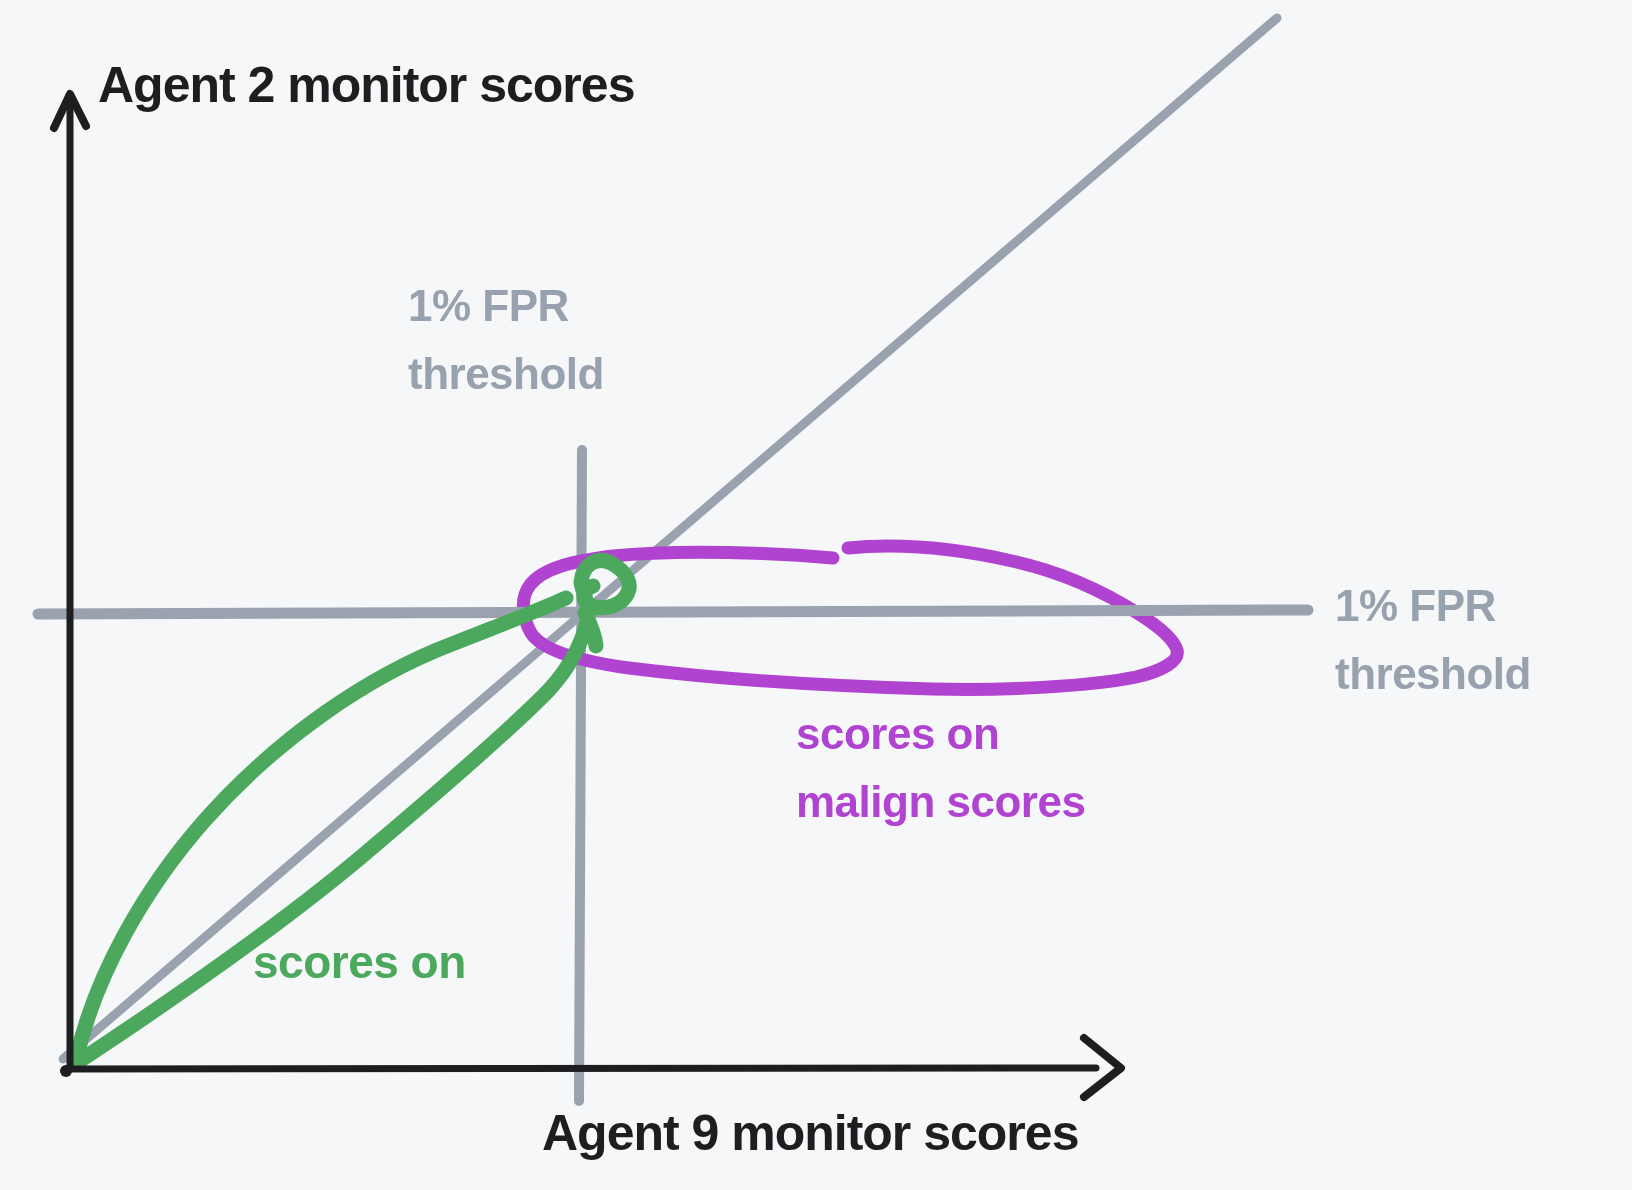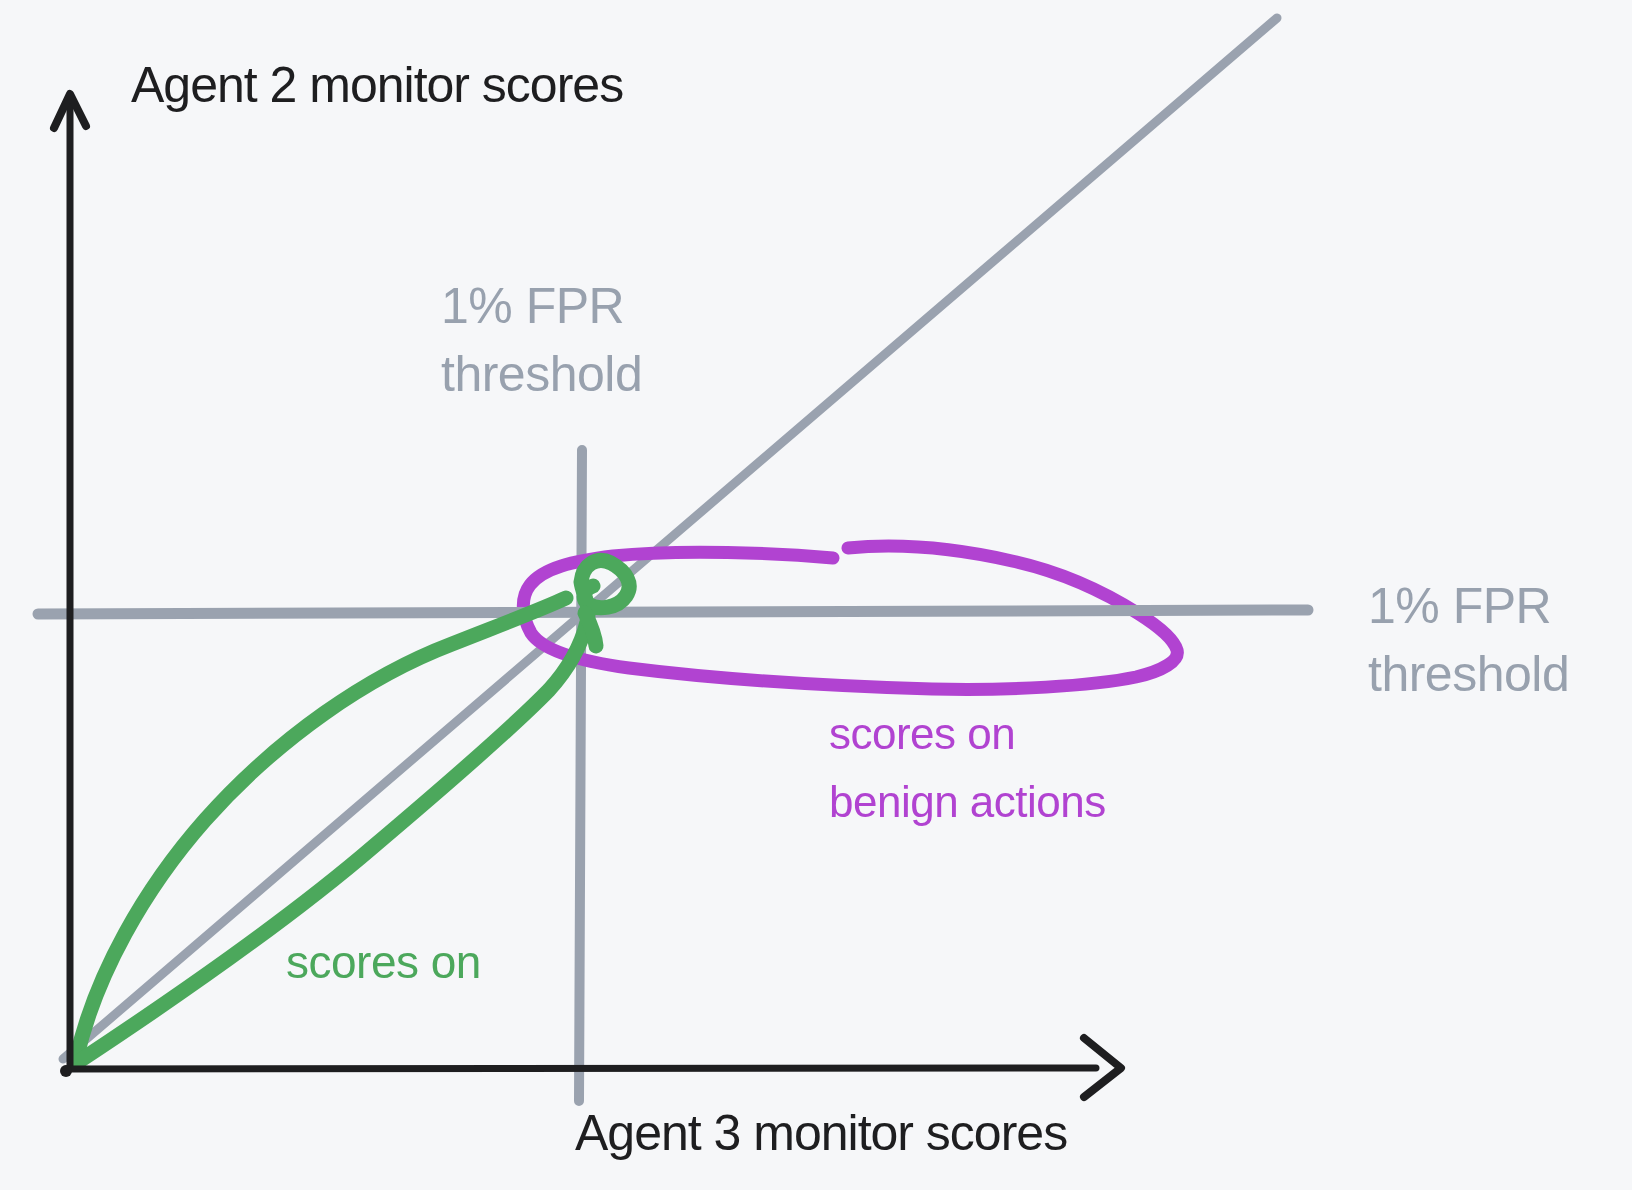--- a/index.html
+++ b/index.html
@@ -10,27 +10,26 @@
   #canvas{
     position:relative;
     width:1632px;height:1190px;
     overflow:hidden;
     font-weight:bold;
   }
   #plot-svg{position:absolute;left:0;top:0;}
   .lbl{
     position:absolute;
     white-space:nowrap;
-    font-weight:normal;
+    font-weight:bold;
     letter-spacing:-0.5px;
-    margin-left:33px;
   }
   .lbl div{line-height:68px;}
   .axis-title{font-size:50px;letter-spacing:-1px;}
-  .gray-lbl{font-size:50px;line-height:70px;}
+  .gray-lbl{font-size:44px;line-height:70px;}
   .purple-lbl{font-size:44px;}
   .green-lbl{font-size:46px;}
 </style>
 </head>
 <body>
 
 <div id="canvas" style="background: rgb(246, 247, 249);">
 
   <svg id="plot-svg" width="1632" height="1190" viewBox="0 0 1632 1190">
 
@@ -56,34 +55,34 @@
 
     <path d="M70,1068 L70,102" fill="none" stroke-width="7" stroke-linecap="round" stroke="#1e1e20"></path>
     <path d="M54,128 L70,94 L86,126" fill="none" stroke-width="8" stroke-linecap="round" stroke-linejoin="round" stroke="#1e1e20"></path>
     <path d="M66,1069 L1096,1068" fill="none" stroke-width="7" stroke-linecap="round" stroke="#1e1e20"></path>
     <path d="M1084,1038 L1121,1068 L1084,1097" fill="none" stroke-width="8" stroke-linecap="round" stroke-linejoin="round" stroke="#1e1e20"></path>
     <circle cx="66" cy="1071" r="6" fill="#1e1e20"></circle>
   </svg>
 
   <div class="lbl axis-title" style="left: 98px; top: 56px; color: rgb(30, 30, 32);">Agent 2 monitor scores</div>
 
-  <div class="lbl axis-title" style="left: 542px; top: 1104px; color: rgb(30, 30, 32);">Agent 3 monitor scores</div>
+  <div class="lbl axis-title" style="left: 542px; top: 1104px; color: rgb(30, 30, 32);">Agent 9 monitor scores</div>
 
   <div class="lbl gray-lbl" style="left: 408px; top: 272px; color: rgb(152, 161, 174);">
     <div>1% FPR</div>
     <div>threshold</div>
   </div>
 
   <div class="lbl gray-lbl" style="left: 1335px; top: 572px; color: rgb(152, 161, 174);">
     <div>1% FPR</div>
     <div>threshold</div>
   </div>
 
   <div class="lbl purple-lbl" style="left: 796px; top: 700px; color: rgb(177, 67, 209);">
     <div>scores on</div>
-    <div>benign actions</div>
+    <div>malign scores</div>
   </div>
 
   <div class="lbl green-lbl" style="left: 253px; top: 928px; color: rgb(76, 168, 92);">
     <div>scores on</div>
   </div>
 
 </div>
 
 </body></html>

